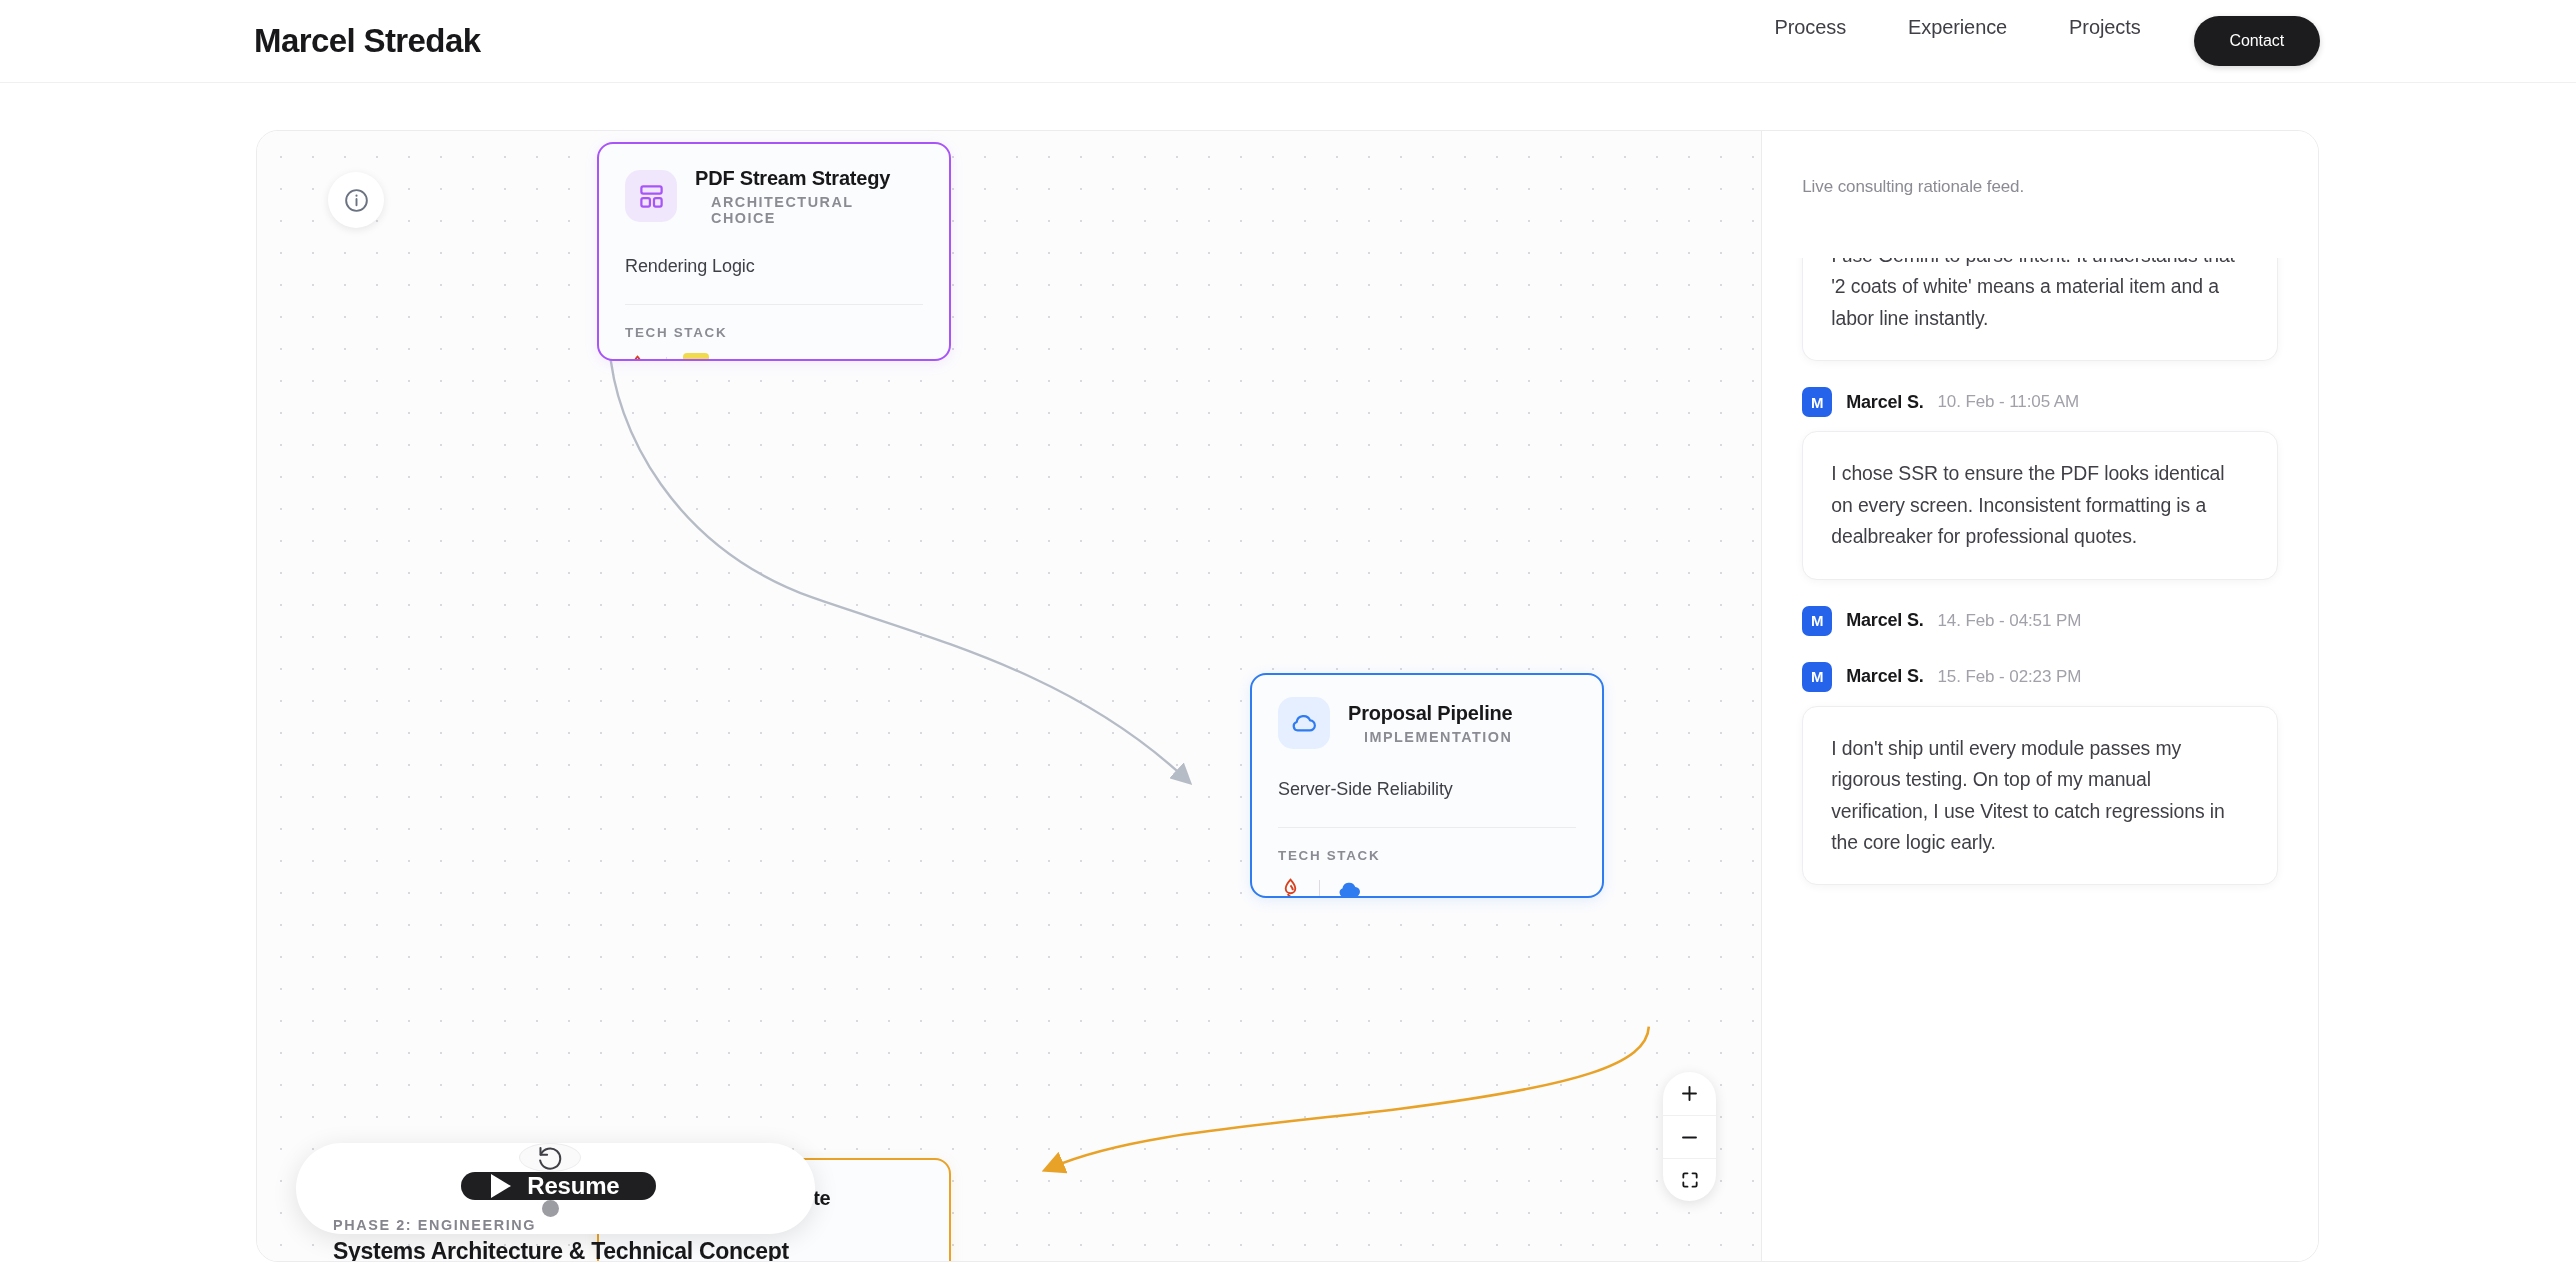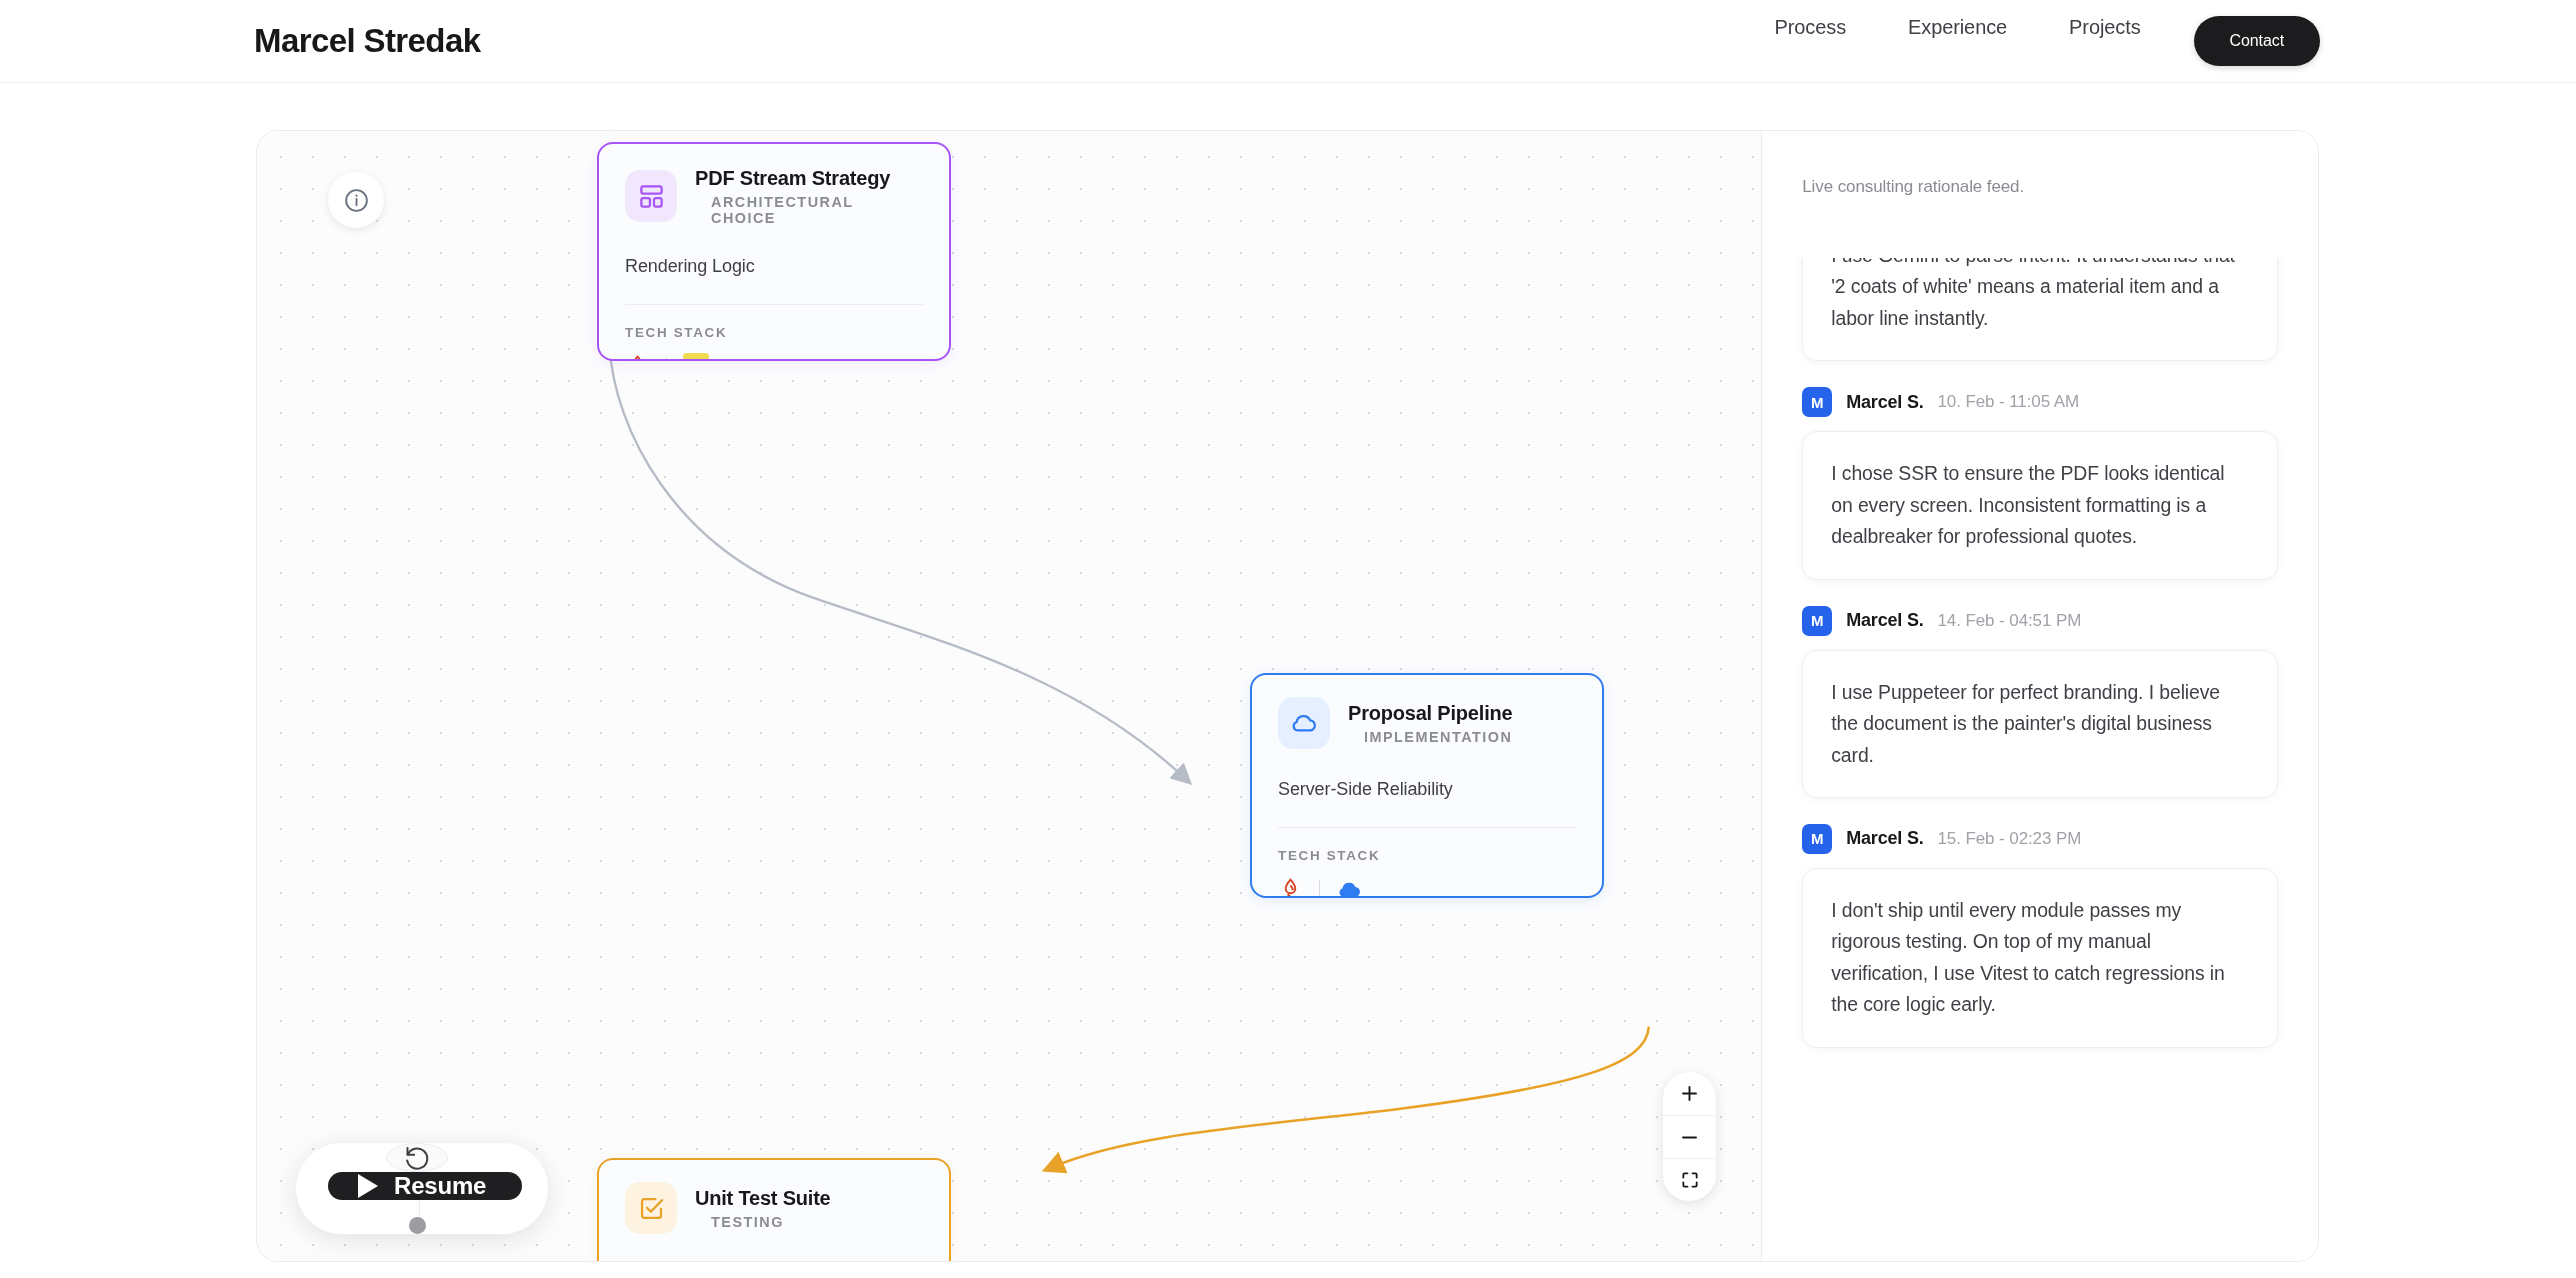--- a/index.html
+++ b/index.html
@@ -281,20 +281,24 @@
           <path d="M3.4 9.4a9 9 0 1 1-.6 5.2"></path>
           <path d="M3.1 3.6v5.9h5.9"></path>
         </svg>
       </div>
       <div class="resume-btn">
         <span class="play-tri"></span>
         <span>Resume</span>
       </div>
       <div class="ctrl-div"></div>
       <div class="phase-dot"></div>
+      <div class="phase-txt">
+        <div class="phase-kicker">PHASE 2: ENGINEERING</div>
+        <div class="phase-title">Systems Architecture &amp; Technical Concept</div>
+      </div>
     </div>
 
     <div class="zoomctl">
       <div>
         <svg width="21" height="21" viewBox="0 0 24 24" stroke="#18181b" stroke-width="2.2" stroke-linecap="round">
           <path d="M12 4.6v14.8M4.6 12h14.8"></path>
         </svg>
       </div>
       <div>
         <svg width="21" height="21" viewBox="0 0 24 24" stroke="#18181b" stroke-width="2.2" stroke-linecap="round">
@@ -325,21 +329,20 @@
         <div class="meta-name">Marcel S.</div>
         <div class="meta-time">10. Feb - 11:05 AM</div>
       </div>
       <div class="bubble">I chose SSR to ensure the PDF looks identical on every screen. Inconsistent formatting is a dealbreaker for professional quotes.</div>
 
       <div class="meta">
         <div class="avatar">M</div>
         <div class="meta-name">Marcel S.</div>
         <div class="meta-time">14. Feb - 04:51 PM</div>
       </div>
-      <div class="bubble">I use Puppeteer for perfect branding. I believe the document is the painter's digital business card.</div>
 
       <div class="meta">
         <div class="avatar">M</div>
         <div class="meta-name">Marcel S.</div>
         <div class="meta-time">15. Feb - 02:23 PM</div>
       </div>
       <div class="bubble">I don't ship until every module passes my rigorous testing. On top of my manual verification, I use Vitest to catch regressions in the core logic early.</div>
     </div>
   </div>
 </div>

